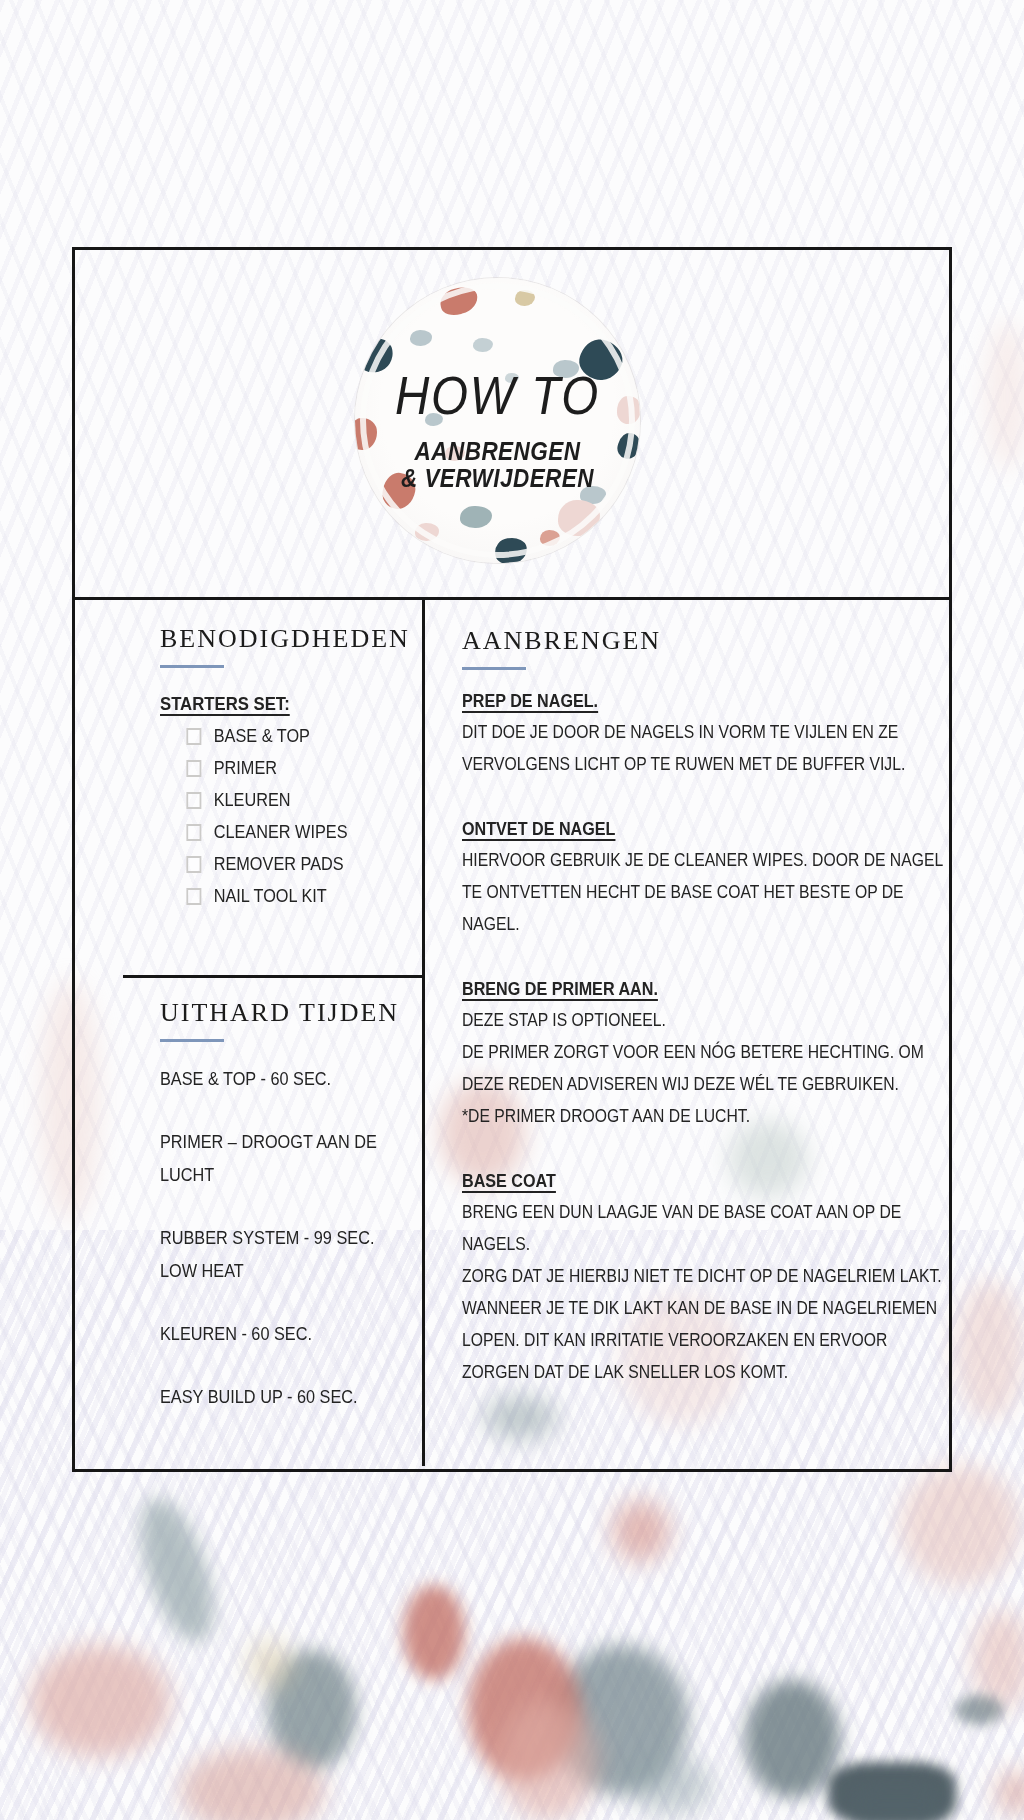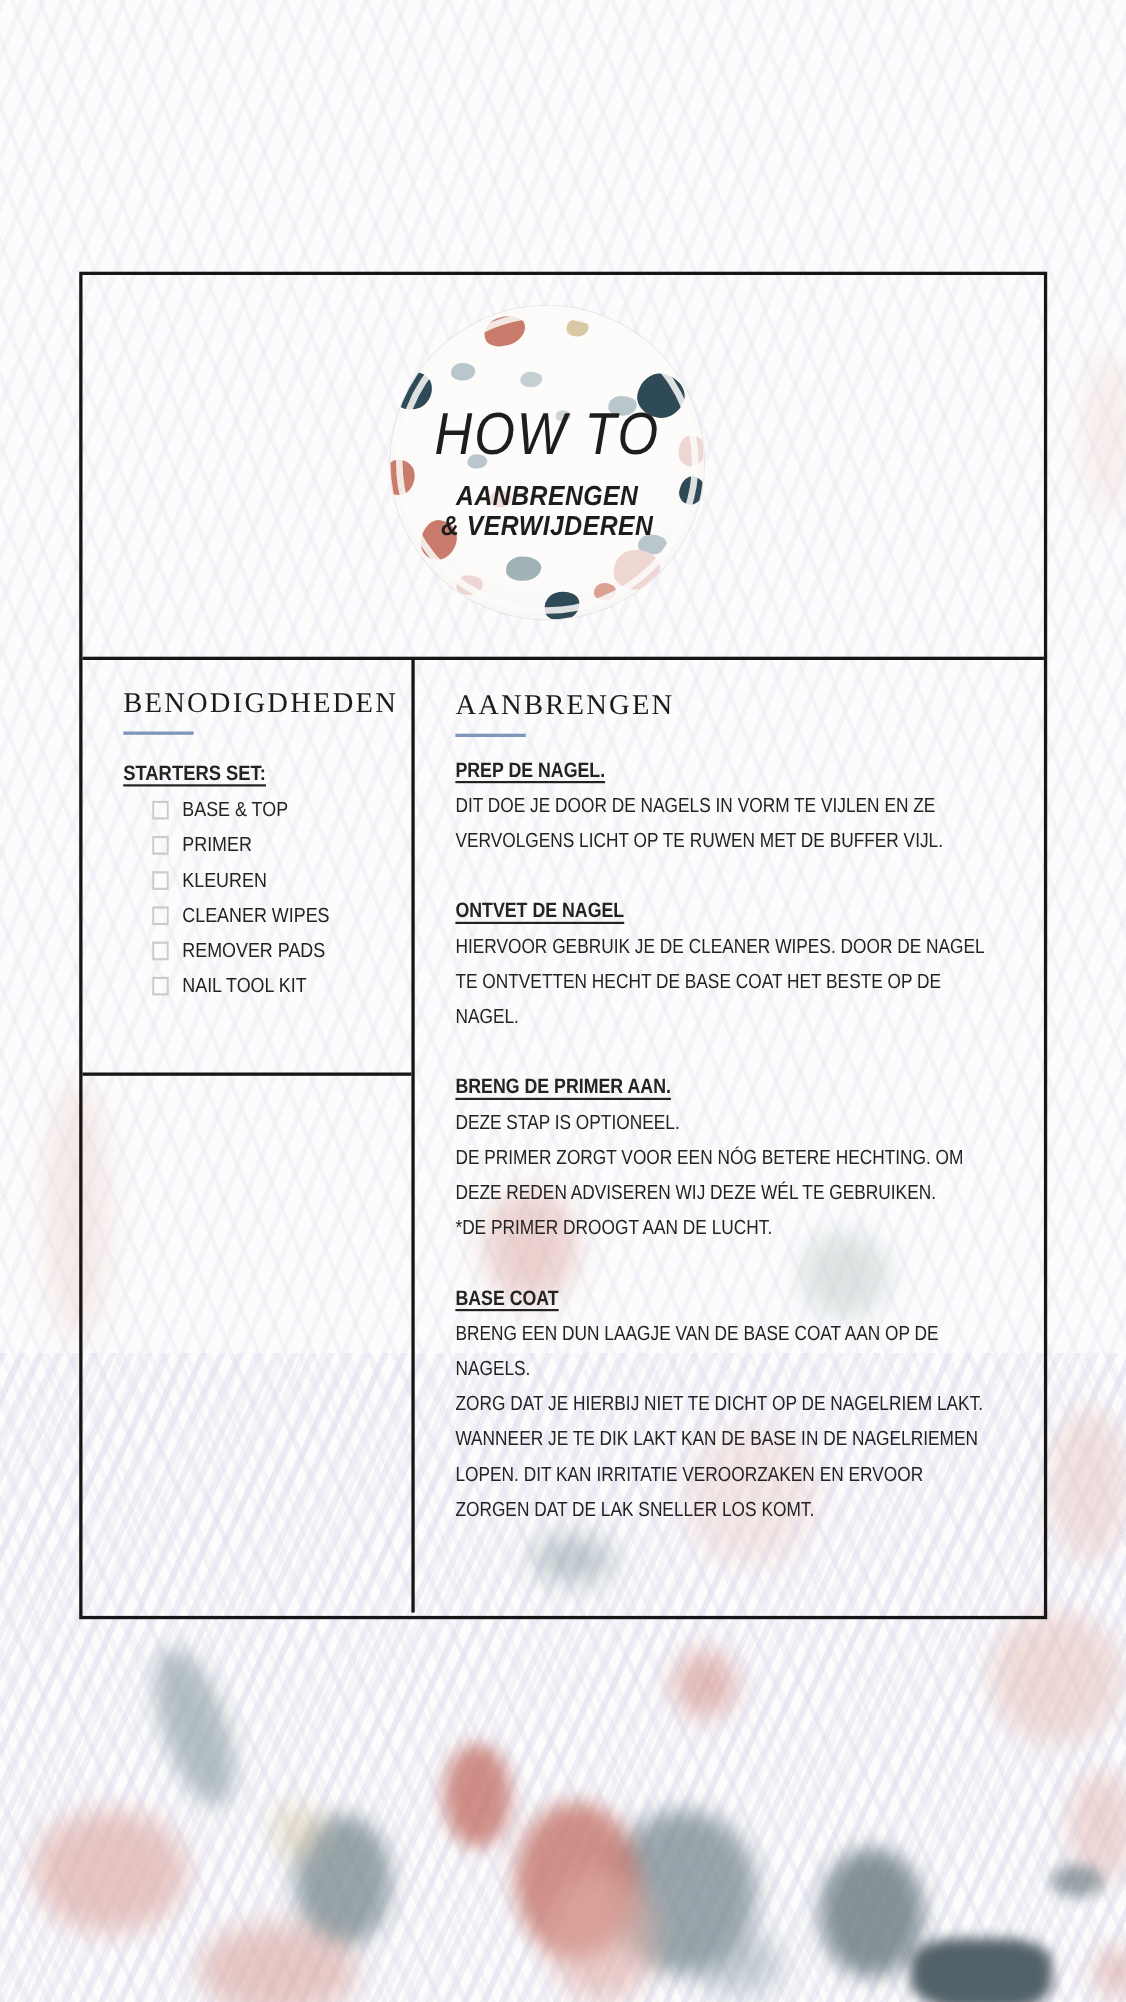--- a/index.html
+++ b/index.html
@@ -22,21 +22,21 @@
       repeating-linear-gradient(115deg, rgba(219,217,236,.38) 0 6px, rgba(255,255,255,0) 6px 15px),
       repeating-linear-gradient(65deg, rgba(222,220,236,.22) 0 5px, rgba(255,255,255,0) 5px 19px);
   }
   .blob{position:absolute;border-radius:50%;filter:blur(12px);}
   
   .frame{
     position:absolute;left:72px;top:247px;width:880px;height:1225px;
     box-sizing:border-box;border:3px solid #161616;z-index:1;
   }
   .header-cell{height:347px;border-bottom:3px solid #161616;position:relative;}
-  .body-grid{display:flex;height:866px;}
+  .body-grid{display:flex;height:866px;padding-left:48px;}
   .left-col{width:302px;border-right:3px solid #161616;box-sizing:border-box;display:flex;flex-direction:column;}
   .box1{height:349px;border-bottom:3px solid #161616;box-sizing:content-box;padding:26px 0 0 37px;}
   .box2{flex:1;padding:22px 0 0 37px;}
   .right-col{flex:1;padding:28px 0 0 37px;box-sizing:border-box;}
   
   .logo-circle{
     position:absolute;left:280px;top:28px;width:285px;height:285px;border-radius:50%;
     background:radial-gradient(circle at 50% 45%, #fdfcfb 55%, #f4f2f1 100%);
     box-shadow:0 0 0 1px rgba(210,206,204,.45);
     overflow:hidden;text-align:center;font-style:italic;
@@ -175,20 +175,33 @@
                 <span class="checkbox"></span>
                 <span>REMOVER PADS</span>
               </li>
             <li>
                 <span class="checkbox"></span>
                 <span>NAIL TOOL KIT</span>
               </li>
           </ul>
         </div>
       </section>
+      <section class="box2">
+        <h2>UITHARD TIJDEN</h2>
+        <div class="accent-line"></div>
+        <div class="scale-l">
+          <p class="cure-item">BASE &amp; TOP - 60 SEC.</p>
+          <p class="cure-item">PRIMER – DROOGT AAN DE
+LUCHT</p>
+          <p class="cure-item">RUBBER SYSTEM - 99 SEC.
+LOW HEAT</p>
+          <p class="cure-item">KLEUREN - 60 SEC.</p>
+          <p class="cure-item">EASY BUILD UP - 60 SEC.</p>
+        </div>
+      </section>
     </div>
 
     <div class="right-col">
       <h2>AANBRENGEN</h2>
       <div class="accent-line"></div>
       <div class="scale-r">
         <div class="rc-section">
           <div class="rc-title">PREP DE NAGEL.</div>
           <div class="rc-body">DIT DOE JE DOOR DE NAGELS IN VORM TE VIJLEN EN ZE
 VERVOLGENS LICHT OP TE RUWEN MET DE BUFFER VIJL.</div>

